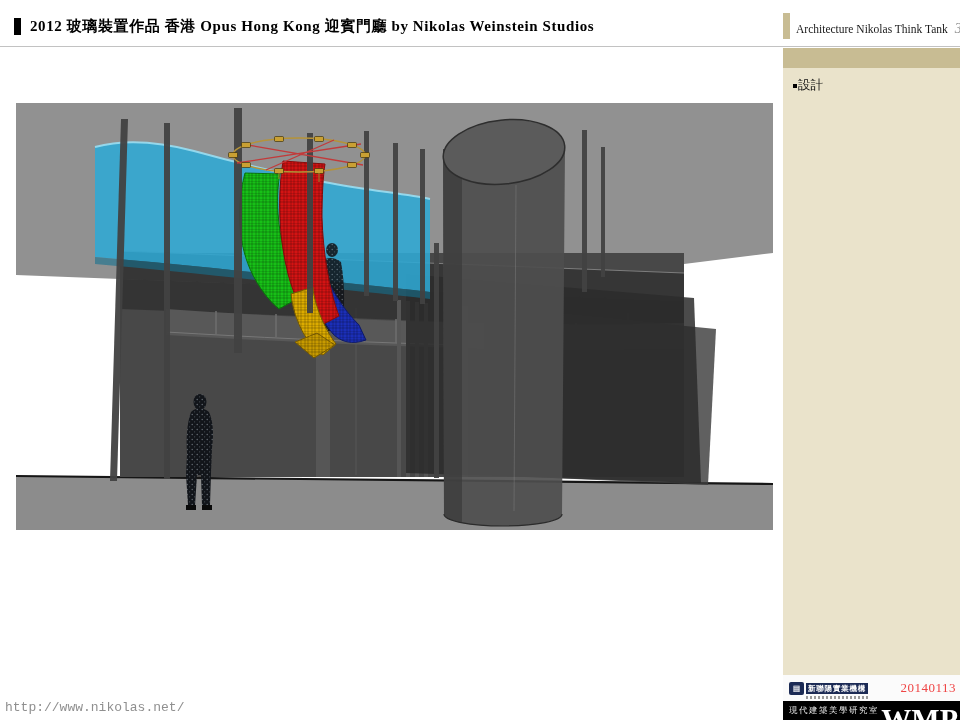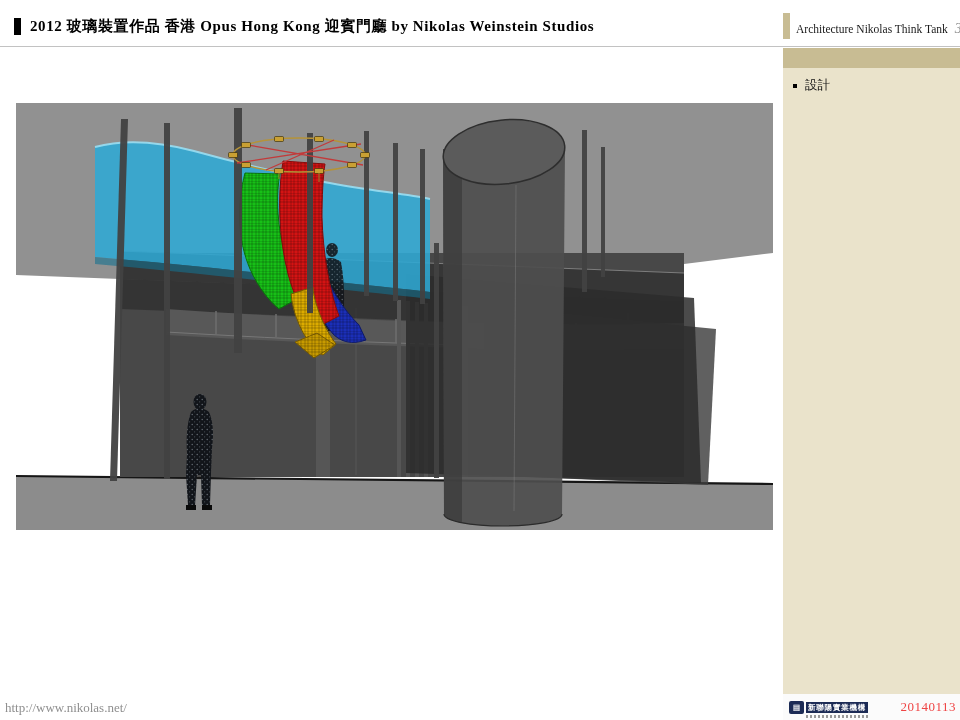--- a/index.html
+++ b/index.html
@@ -14,42 +14,42 @@
   .brand { position:absolute; left:783px; top:13px; display:flex; align-items:flex-end; }
   .brand-bar { width:7px; height:26px; background:#c8bc93; margin-right:6px; }
   .brand-name { font-size:11.5px; color:#1a1a1a; padding-bottom:4px; white-space:nowrap; }
   .brand-page { font-size:14px; font-style:italic; color:#8f8f8f; margin-left:7px; padding-bottom:2px; }
   .divider { position:absolute; left:0; top:46px; width:960px; height:1px; background:#c2c2c2; }
   
   .sidebar { position:absolute; left:783px; top:48px; width:177px; height:672px;
     display:flex; flex-direction:column; }
   .side-band { height:20px; background:#c8bc93; }
   .side-body { flex:1; background:#eae3cb; padding-top:9px; }
-  .side-item { display:flex; align-items:center; gap:8px; padding-left:10px;
+  .side-item { display:flex; align-items:center; gap:1px; padding-left:10px;
     font-size:12.5px; color:#111;font-family:Liberation Mono, monospace; }
   .bullet { width:4px; height:4px; background:#000; display:inline-block; flex:0 0 auto; }
   .side-white { height:26px; background:#fbfbfb; display:flex; align-items:center;
     justify-content:space-between; padding:0 4px 0 6px; }
   .sponsor { display:flex; align-items:center; gap:2px; }
   .sponsor-ico { width:15px; height:13px; background:#1c2b55; border-radius:2px; color:#fff;
     font-size:8px; line-height:13px; text-align:center; flex:0 0 auto; }
   .logo-main { font-size:7.5px; font-weight:bold; background:#1c2b55; color:#fff;
     padding:1px 2px; letter-spacing:0.8px; white-space:nowrap; }
   .logo-sub { margin-top:1px; height:3px;
     background:repeating-linear-gradient(90deg,#9a9a9a 0 2px,transparent 2px 4px); }
   .date { font-size:13px; color:#ef4444; letter-spacing:0.5px; }
   .side-black { height:19px; background:#000; color:#fff; position:relative; overflow:hidden; }
   .lab { position:absolute; left:6px; top:4px; font-size:8.5px; letter-spacing:1.5px; color:#e8e8e8; white-space:nowrap; }
   .wmp { position:absolute; right:2px; top:3px; font-size:30px; font-weight:bold; line-height:1; }
   
   .render { position:absolute; left:16px; top:103px; width:757px; height:427px; margin:0; background:#fff; }
   .render svg { display:block; }
   
   .url { position:absolute; left:5px; top:700px; font-size:13px; color:#8f8f8f;
-    font-family:Liberation Serif, serif; text-decoration:none; }
+    font-family:Liberation Mono, monospace; text-decoration:none; }
 </style>
 </head>
 <body>
 
 <div class="title-marker"></div>
 <h1 class="slide-title">2012 玻璃裝置作品 香港 Opus Hong Kong 迎賓門廳 by Nikolas Weinstein Studios</h1>
 <div class="brand">
   <div class="brand-bar"></div>
   <span class="brand-name">Architecture Nikolas Think Tank</span>
   <span class="brand-page">33</span>
@@ -67,20 +67,24 @@
   <div class="side-white">
     <div class="sponsor">
       <span class="sponsor-ico">▦</span>
       <span>
         <span class="logo-main">新聯陽實業機構</span>
         <span class="logo-sub" style="display:block"></span>
       </span>
     </div>
     <span class="date">20140113</span>
   </div>
+  <div class="side-black">
+    <span class="lab">現代建築美學研究室</span>
+    <span class="wmp">WMP</span>
+  </div>
 </aside>
 
 <figure class="render">
 <svg width="757" height="427" viewBox="0 0 757 427" xmlns="http://www.w3.org/2000/svg">
   <defs>
     <pattern id="mesh" width="7" height="6" patternUnits="userSpaceOnUse">
       <path d="M0 0H7M0 3H7M2 0V6M5 0V6" stroke="#000" stroke-width="0.7" opacity="0.35" fill="none"></path>
     </pattern>
     <pattern id="speck" width="5" height="5" patternUnits="userSpaceOnUse">
       <rect width="5" height="5" fill="#12151a"></rect>

